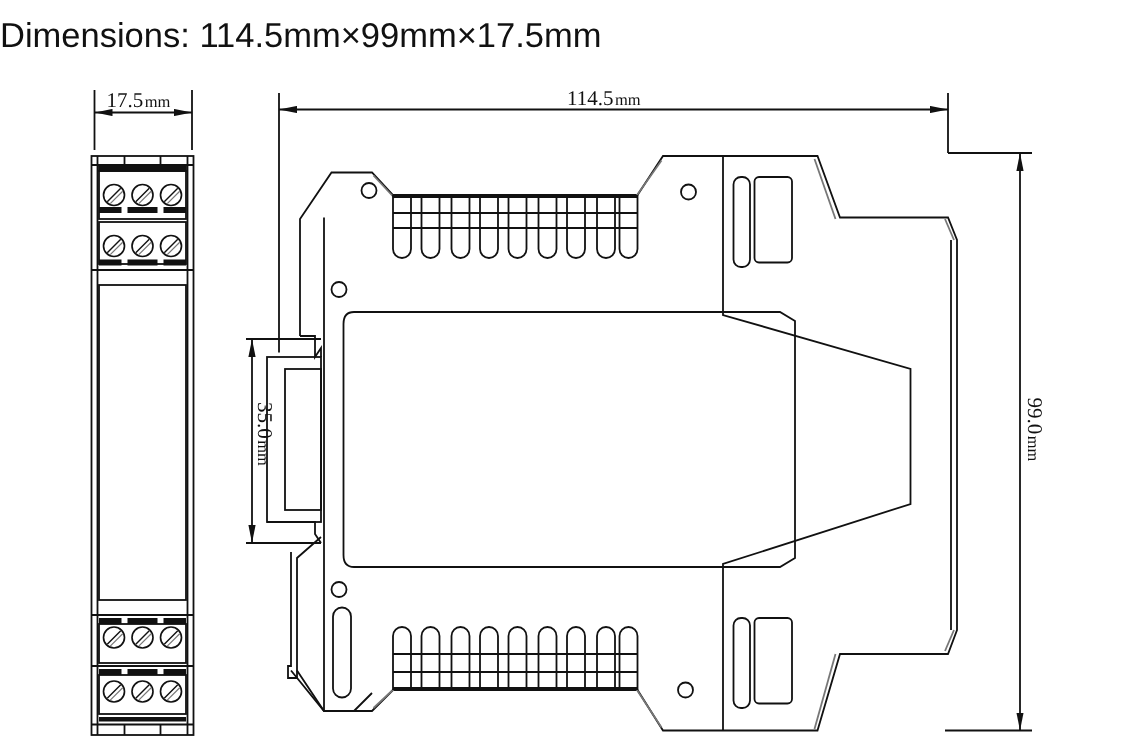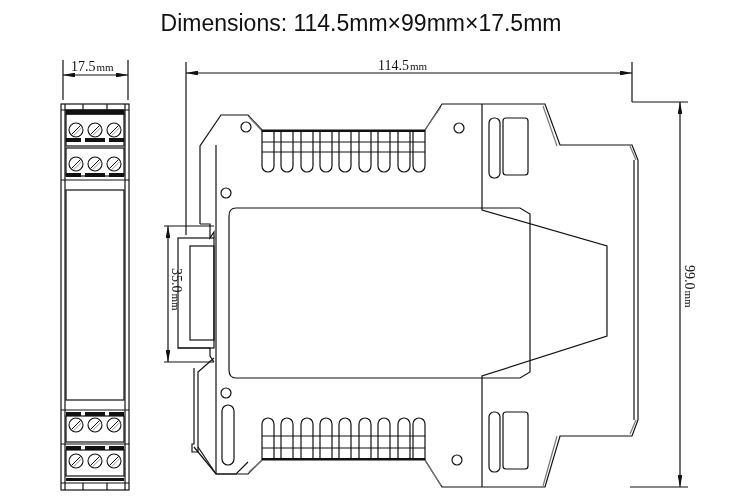--- a/index.html
+++ b/index.html
@@ -1,18 +1,18 @@
 <!DOCTYPE html>
 <html><head>
 <meta charset="utf-8">
 <style>
   html, body { margin: 0; padding: 0; background: #ffffff; }
   body { width: 751px; height: 504px; position: relative; overflow: hidden; font-family: "Liberation Sans", sans-serif; }
   .title {
-    position: absolute; left: 0; top: 10px; width: 722px; text-align: center;
+    position: absolute; left: 0; top: 10px; width: 722px; 
     font-family: "Liberation Sans", sans-serif; font-size: 23px; color: #111;
     letter-spacing: 0px;
   }
   svg { position: absolute; left: 0; top: 0; }
   .dimtxt { font-family: "Liberation Serif", serif; font-size: 14px; fill: #111; }
   .dimtxt-sm { font-family: "Liberation Serif", serif; font-size: 11px; fill: #111; }
 </style>
 </head>
 <body>
 

